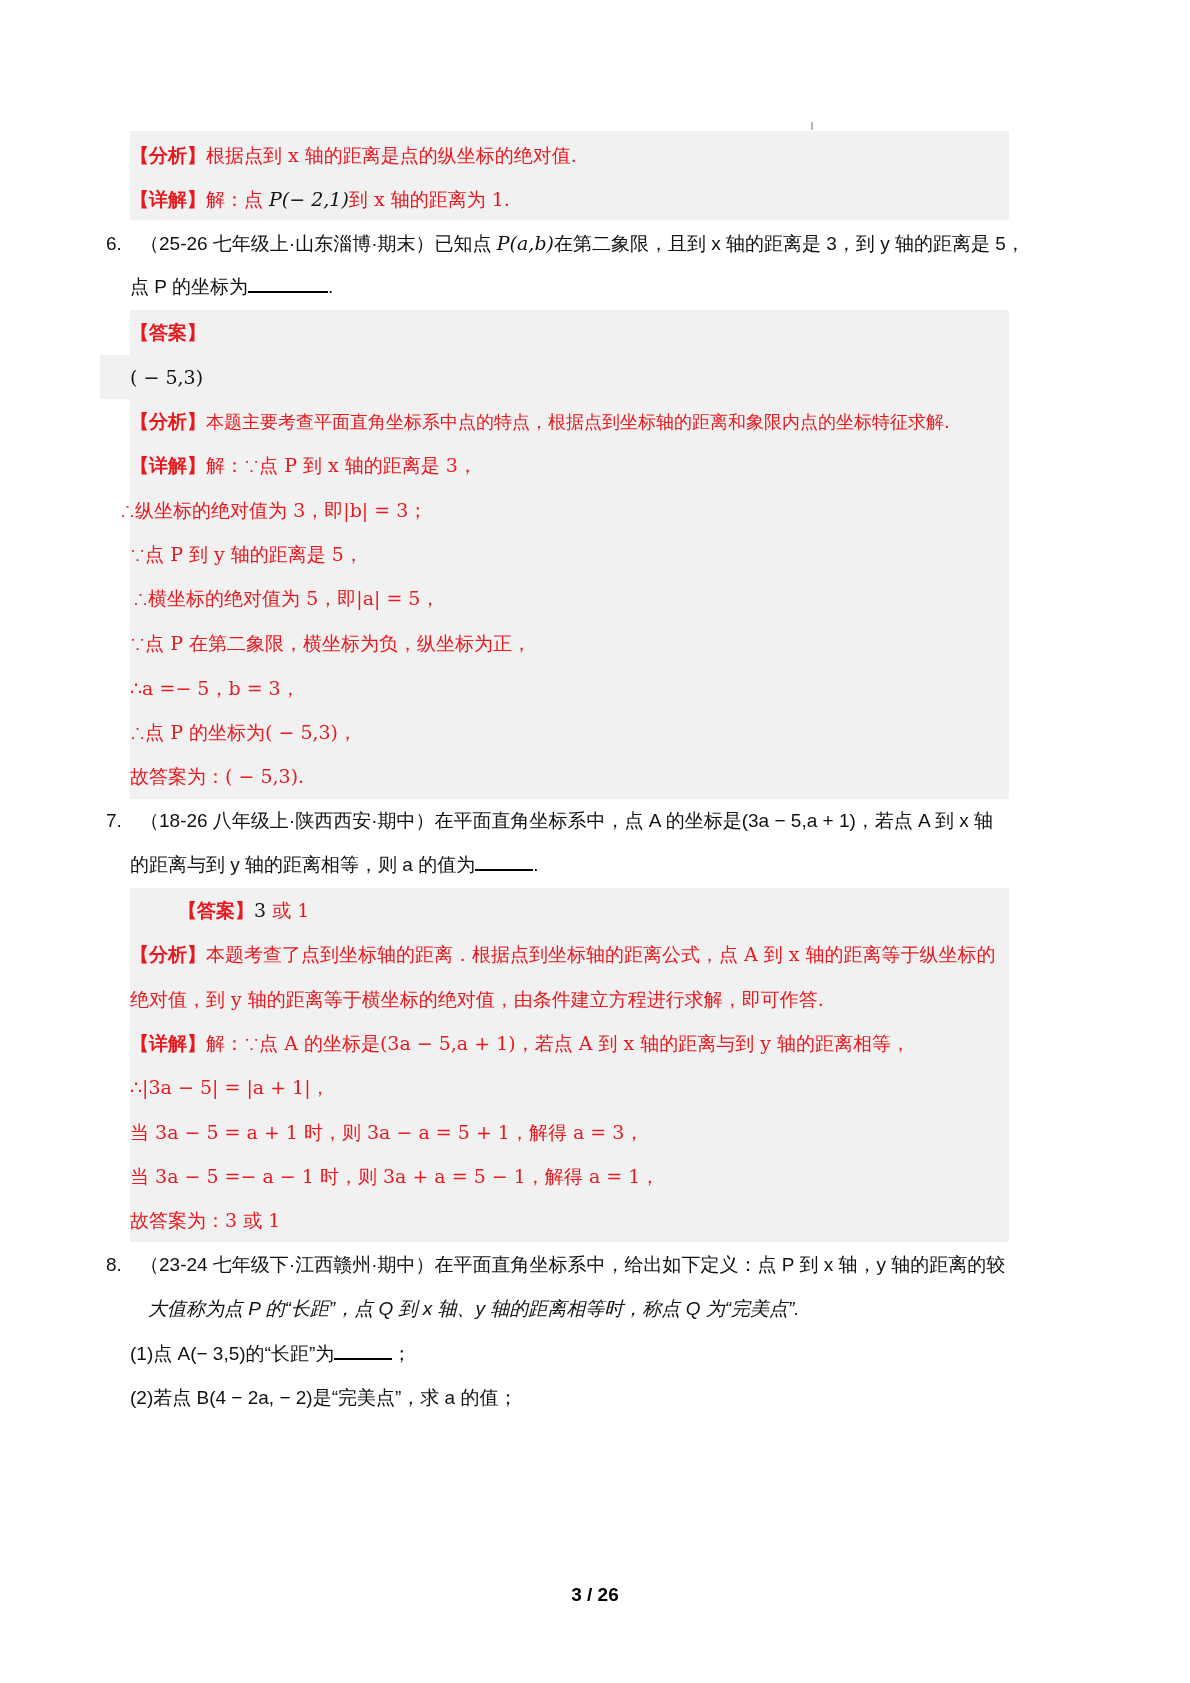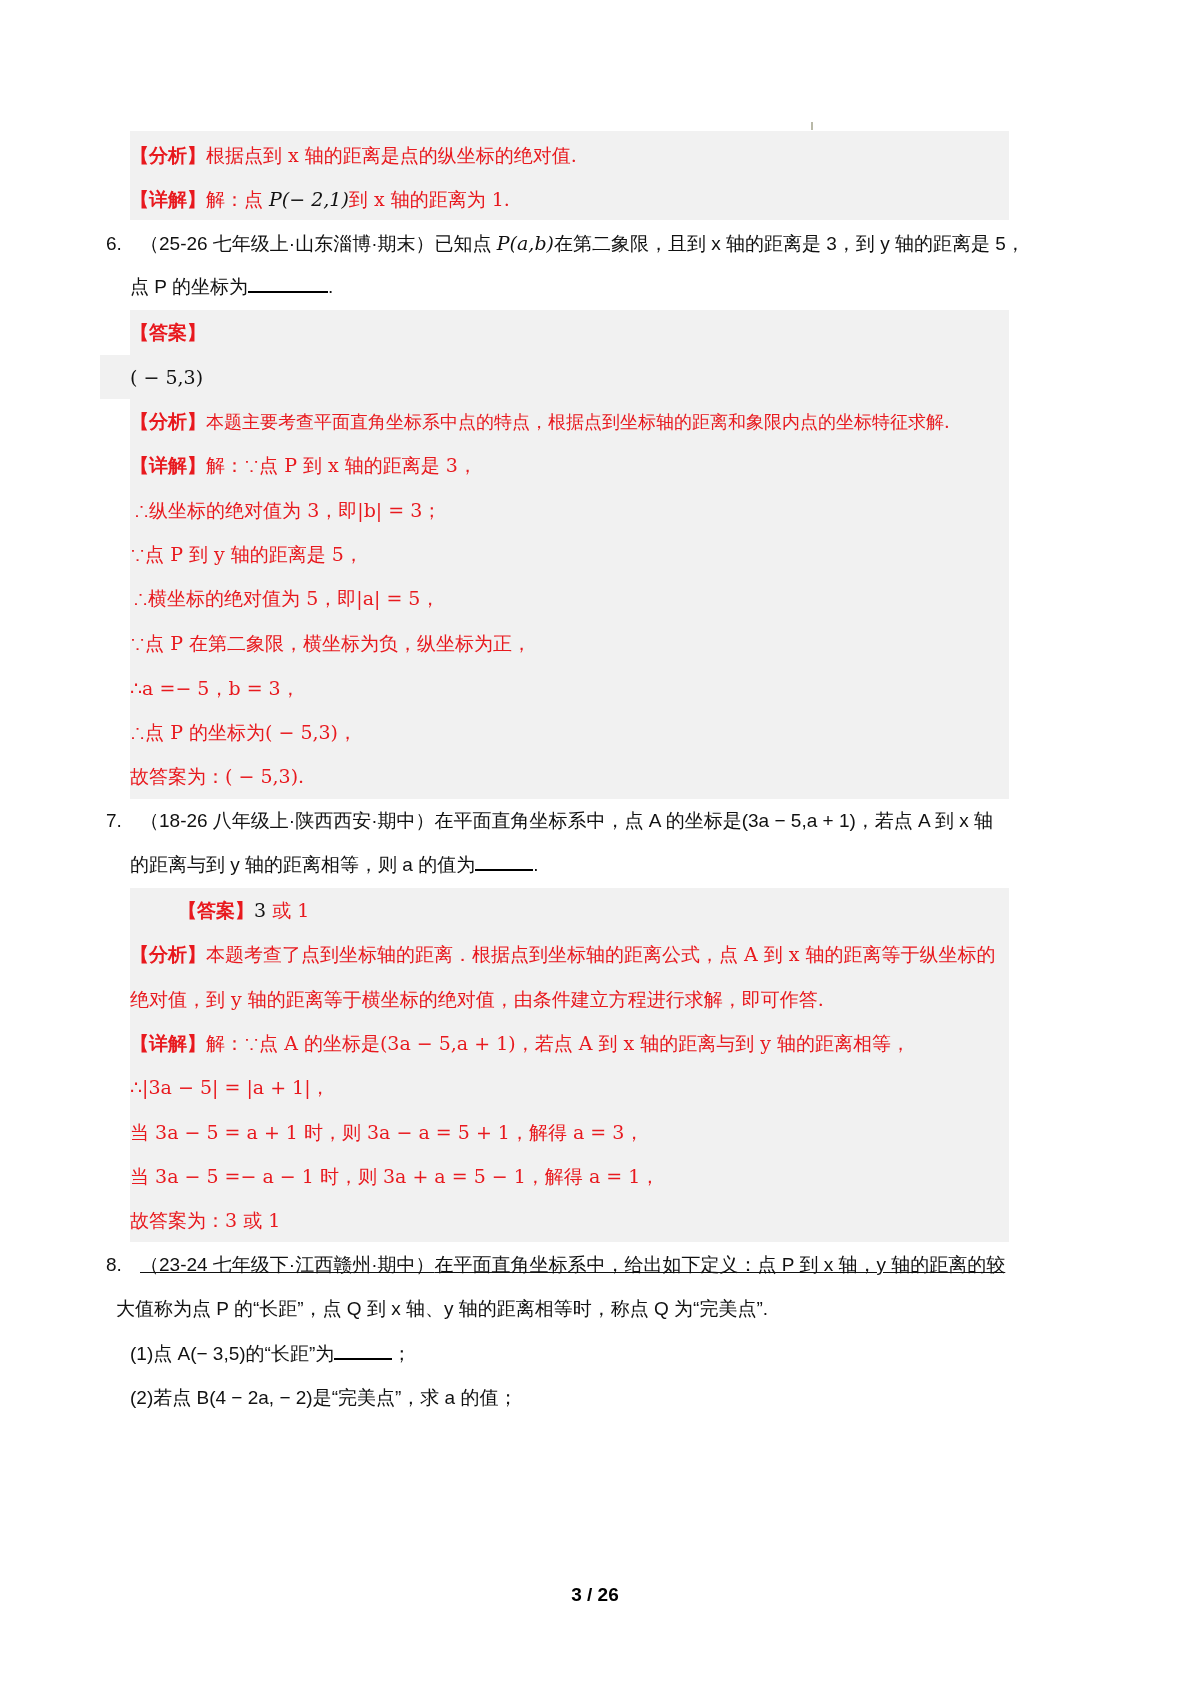--- a/index.html
+++ b/index.html
@@ -48,21 +48,21 @@
   <div class="line" style="left:130px; top:310px;">
     <span class="bold-red">【答案】</span>
   </div>
   <div class="line blk" style="left:130px; top:355px;">( − 5,3)</div>
   <div class="line" style="left:130px; top:399px;">
     <span class="bold-red">【分析】</span><span class="red" style="font-size:18px;">本题主要考查平面直角坐标系中点的特点，根据点到坐标轴的距离和象限内点的坐标特征求解.</span>
   </div>
   <div class="line" style="left:130px; top:443px;">
     <span class="bold-red">【详解】</span><span class="red">解：∵点 P 到 x 轴的距离是 3，</span>
   </div>
-  <div class="line red" style="left:134px; top:488px;text-align:right;">∴纵坐标的绝对值为 3，即|b| = 3；</div>
+  <div class="line red" style="left:120px; top:488px;text-align:right;">∴纵坐标的绝对值为 3，即|b| = 3；</div>
   <div class="line red" style="left:130px; top:532px;">∵点 P 到 y 轴的距离是 5，</div>
   <div class="line red" style="left:133px; top:576px;">∴横坐标的绝对值为 5，即|a| = 5，</div>
   <div class="line red" style="left:130px; top:621px;">∵点 P 在第二象限，横坐标为负，纵坐标为正，</div>
   <div class="line red" style="left:130px; top:666px;">∴a =− 5，b = 3，</div>
   <div class="line red" style="left:130px; top:710px;">∴点 P 的坐标为( − 5,3)，</div>
   <div class="line red" style="left:130px; top:754px;">故答案为：( − 5,3).</div>
 
   <div class="line q" style="top:799px;">
     <span class="num">7.</span><span>（18-26 八年级上·陕西西安·期中）</span><span>在平面直角坐标系中，点 A 的坐标是(3a − 5,a + 1)，若点 A 到 x 轴</span>
   </div>
@@ -79,23 +79,23 @@
   </div>
   <div class="line red" style="left:130px; top:977px;">绝对值，到 y 轴的距离等于横坐标的绝对值，由条件建立方程进行求解，即可作答.</div>
   <div class="line" style="left:130px; top:1021px;">
     <span class="bold-red">【详解】</span><span class="red">解：∵点 A 的坐标是(3a − 5,a + 1)，若点 A 到 x 轴的距离与到 y 轴的距离相等，</span>
   </div>
   <div class="line red" style="left:130px; top:1065px;">∴|3a − 5| = |a + 1|，</div>
   <div class="line red" style="left:130px; top:1110px;">当 3a − 5 = a + 1 时，则 3a − a = 5 + 1，解得 a = 3，</div>
   <div class="line red" style="left:130px; top:1154px;">当 3a − 5 =− a − 1 时，则 3a + a = 5 − 1，解得 a = 1，</div>
   <div class="line red" style="left:130px; top:1198px;">故答案为：3 或 1</div>
 
-  <div class="line q" style="top:1243px;text-decoration:underline;">
+  <div class="line q" style="top:1243px;">
     <span class="num">8.</span><span>（23-24 七年级下·江西赣州·期中）</span><span>在平面直角坐标系中，给出如下定义：点 P 到 x 轴，y 轴的距离的较</span>
   </div>
-  <div class="line q" style="top:1287px; left:116px;">大值称为点 P 的“长距”，点 Q 到 x 轴、y 轴的距离相等时，称点 Q 为“完美点”.</div>
+  <div class="line q" style="top:1287px; left:148px;font-style:italic;">大值称为点 P 的“长距”，点 Q 到 x 轴、y 轴的距离相等时，称点 Q 为“完美点”.</div>
   <div class="line q" style="top:1332px; left:130px;">
     <span>(1)点 A(− 3,5)的“长距”为</span><span class="blank" style="width:58px;"></span><span>；</span>
   </div>
   <div class="line q" style="top:1376px; left:130px;">(2)若点 B(4 − 2a, − 2)是“完美点”，求 a 的值；</div>
 
   <div class="pn">3 / 26</div>
 </div>
 
 </body></html>

